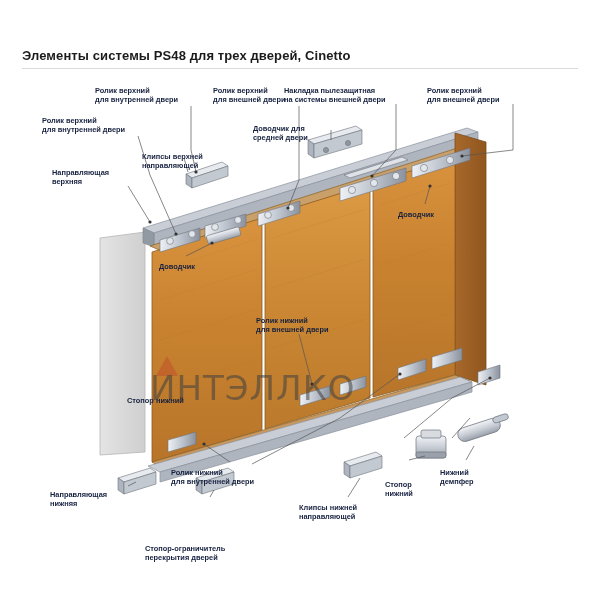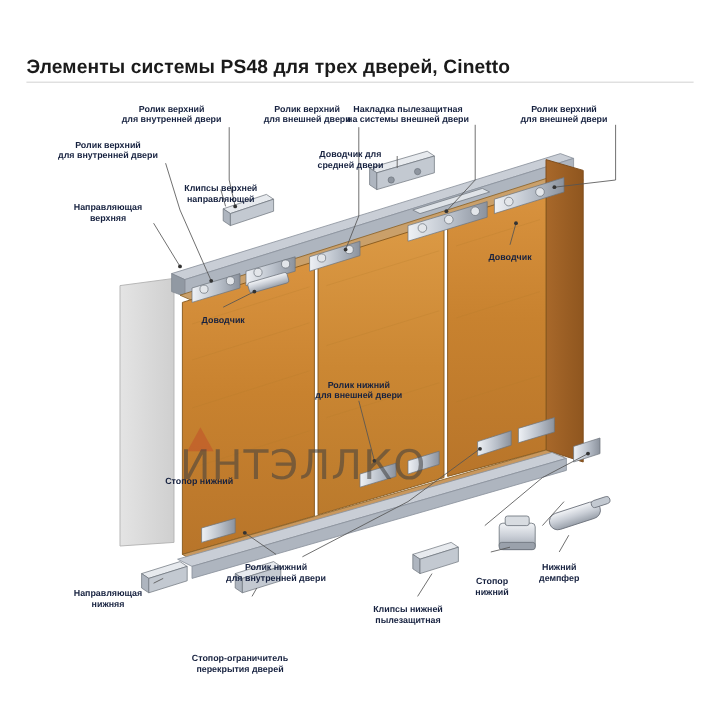--- a/index.html
+++ b/index.html
@@ -14,21 +14,21 @@
     position: relative;
     width: 600px;
     height: 600px;
     background: #ffffff;
     overflow: hidden;
   }
   .title {
     position: absolute;
     left: 22px;
     top: 48px;
-    font-size: 16px;
+    font-size: 13px;
     font-weight: bold;
     color: #1b1b1b;
     letter-spacing: 0.1px;
   }
   .rule {
     position: absolute;
     left: 22px;
     top: 68px;
     width: 556px;
     height: 1px;
@@ -36,21 +36,21 @@
   }
   
   .lbl {
     position: absolute;
     font-size: 7.4px;
     font-weight: bold;
     color: #16213f;
     line-height: 9.4px;
     white-space: pre-line;
   }
-  .lbl.c { text-align: center; }
+  .lbl.c { }
   
   .svg-wrap { position: absolute; left: 0; top: 0; }
   
   .wm {
     position: absolute;
     left: 150px;
     top: 368px;
     font-size: 34px;
     font-weight: normal;
     color: #404040;
@@ -290,20 +290,20 @@
       <div class="lbl c" style="left: 256px; top: 316px; width: 86px;">Ролик нижний
 для внешней двери</div>
       <div class="lbl c" style="left: 127px; top: 396px; width: 78px;">Стопор нижний</div>
       <div class="lbl c" style="left: 171px; top: 468px; width: 118px;">Ролик нижний
 для внутренней двери</div>
       <div class="lbl c" style="left: 50px; top: 490px; width: 80px;">Направляющая
 нижняя</div>
       <div class="lbl c" style="left: 145px; top: 503px; width: 110px; margin-top: 41px;">Стопор-ограничитель
 перекрытия дверей</div>
       <div class="lbl c" style="left: 299px; top: 503px; width: 82px;">Клипсы нижней
-пылезащитная</div>
+направляющей</div>
       <div class="lbl c" style="left: 385px; top: 480px; width: 50px;">Стопор
 нижний</div>
       <div class="lbl c" style="left: 440px; top: 468px; width: 52px;">Нижний
 демпфер</div>
     </div>
 
 </div>
 
 </body></html>

